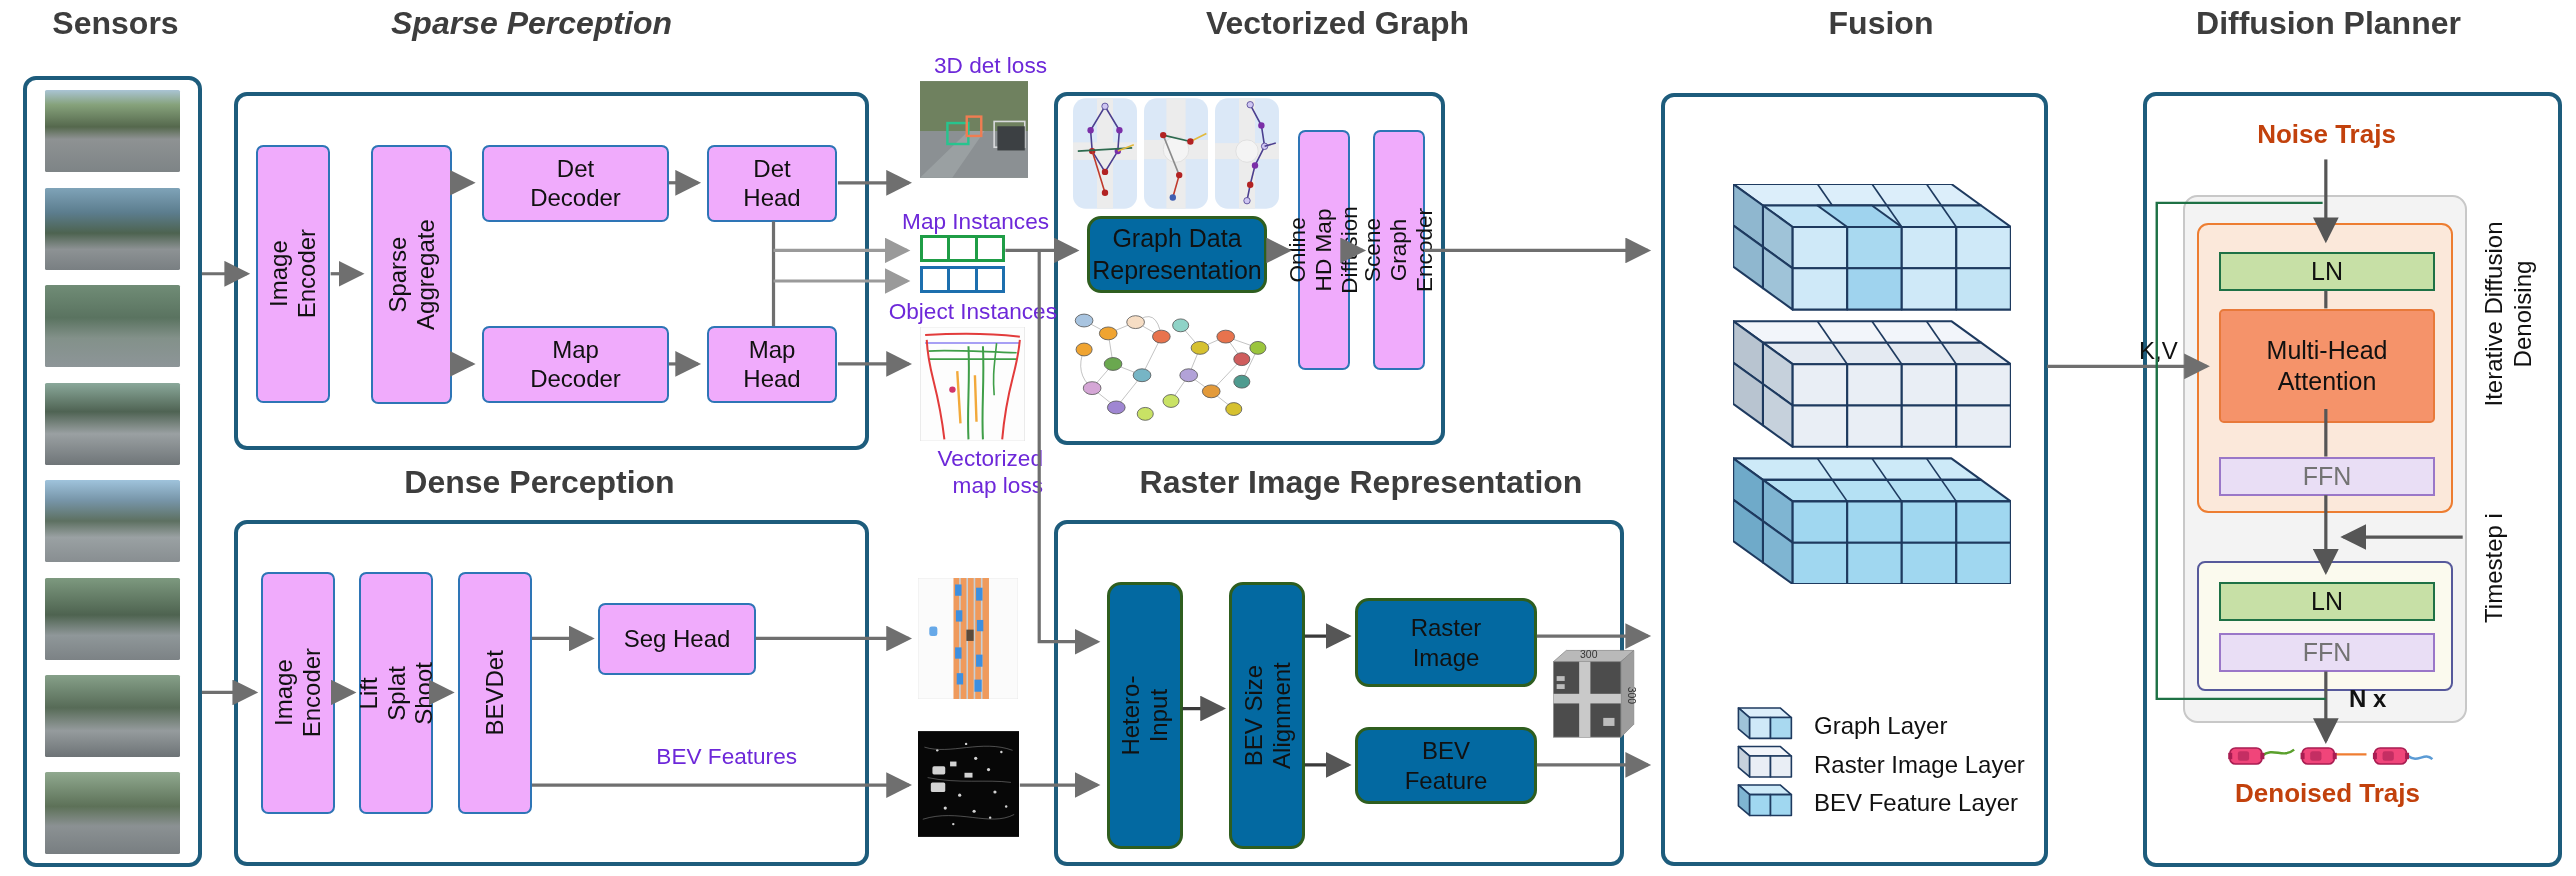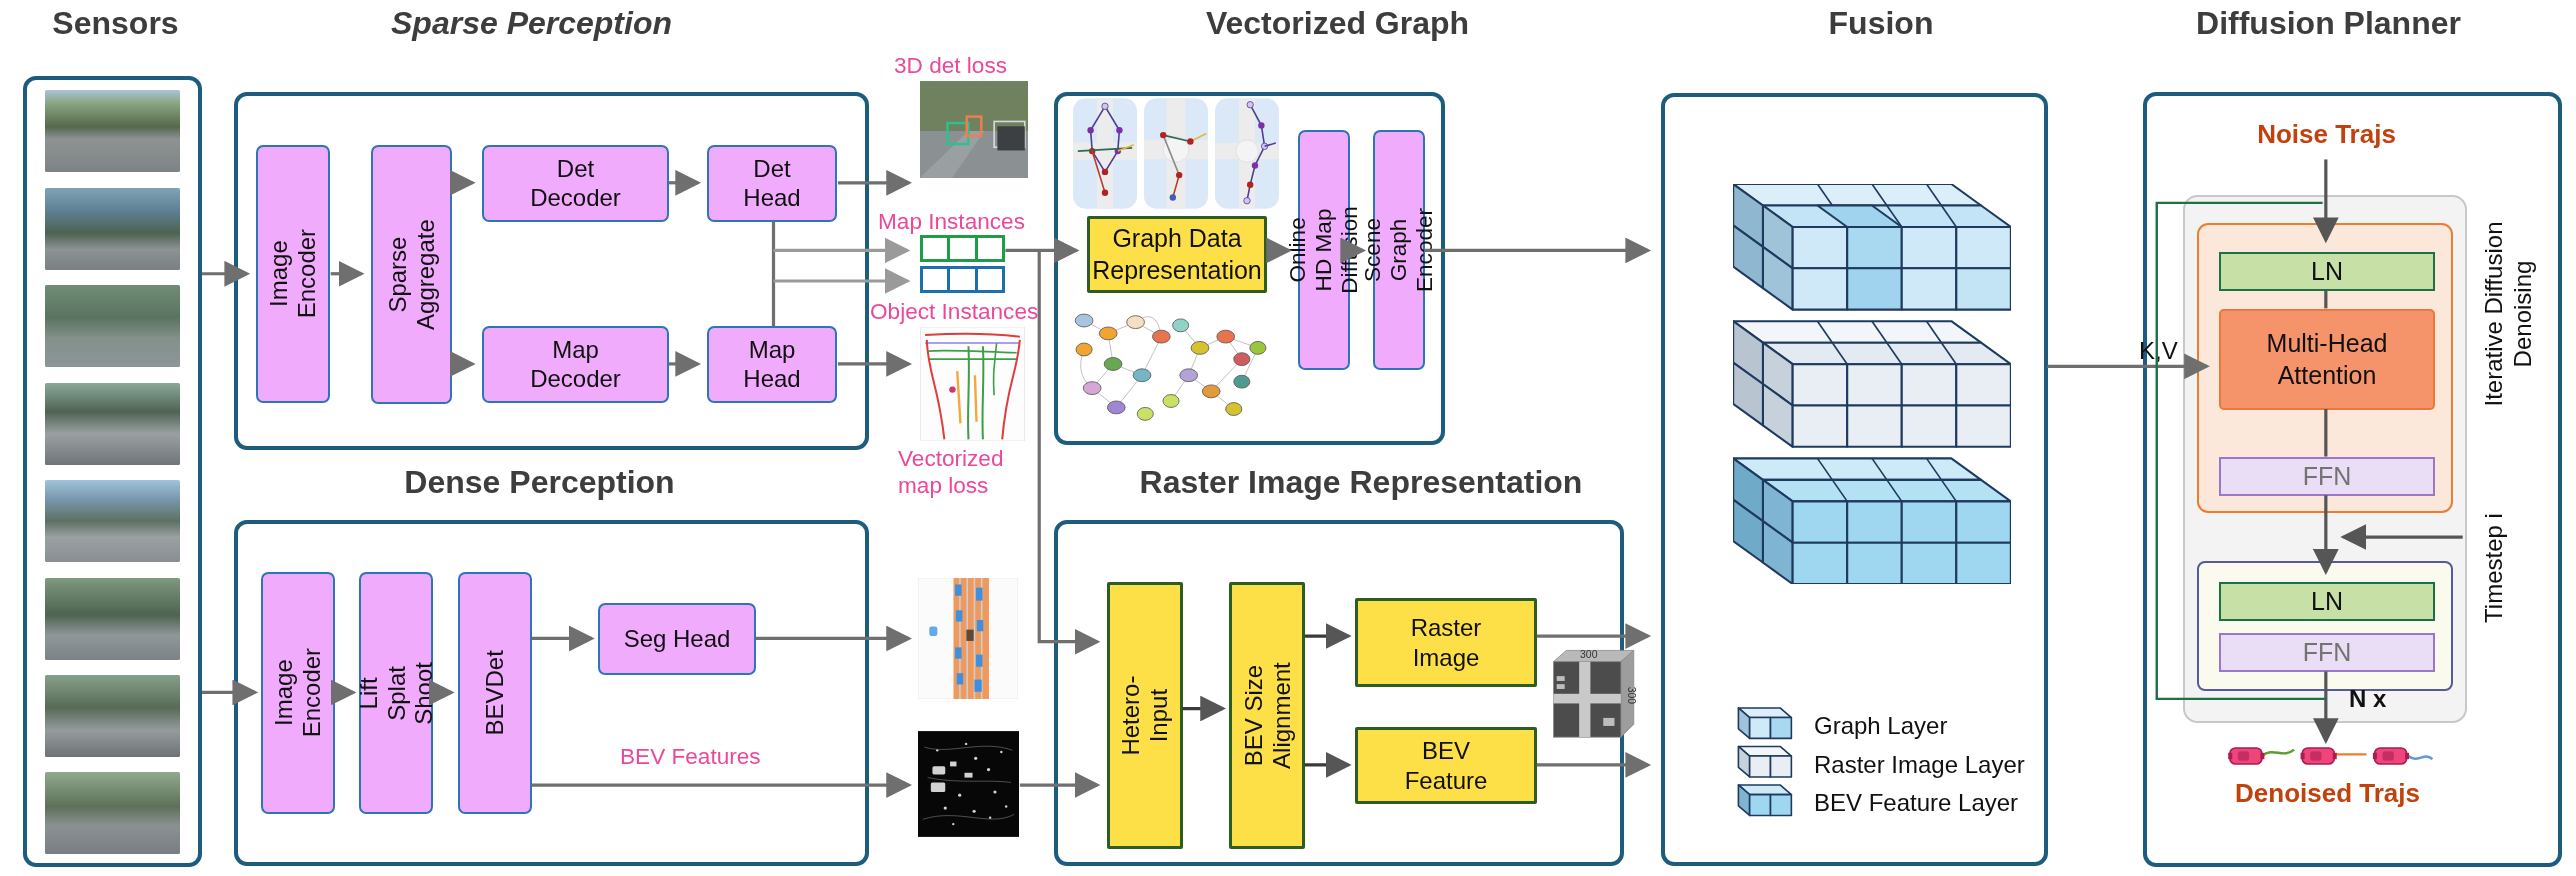--- a/index.html
+++ b/index.html
@@ -9,27 +9,27 @@
   .sec-title{position:absolute;font-weight:700;color:#3d3d3d;font-size:32px;text-align:center;white-space:nowrap;}
 
   
   .sec-box{position:absolute;border:4.8px solid #1d5c7c;border-radius:13px;background:#fff;box-sizing:border-box;}
 
   
   .bbox{position:absolute;background:#f0abfc;border:2.4px solid #2e75b6;border-radius:7.2px;box-sizing:border-box;
         display:flex;align-items:center;justify-content:center;color:#111;font-size:24px;line-height:1.2;
         text-align:center;white-space:pre-line;}
   
-  .gbox{position:absolute;background:#fde047;border:3.2px solid #2e5e1f;border-radius:2px;box-sizing:border-box;
+  .gbox{position:absolute;background:#0369a1;border:3.2px solid #2e5e1f;border-radius:14px;box-sizing:border-box;
         display:flex;align-items:center;justify-content:center;color:#111;font-size:24px;line-height:1.25;
         text-align:center;white-space:pre-line;}
   
   .vlabel{transform:rotate(-90deg);white-space:pre-line;text-align:center;line-height:1.15;font-size:24px;color:#111;}
 
-  .small-label{position:absolute;color:#ec4899;font-size:22.6px;text-align:left;white-space:pre-line;line-height:1.2;}
+  .small-label{position:absolute;color:#6d28d9;font-size:22.6px;text-align:right;white-space:pre-line;line-height:1.2;}
 
   
   .grid3{position:absolute;display:flex;box-sizing:border-box;background:#fff;}
   .grid3 > div{flex:1;box-sizing:border-box;}
   .grid-green{border:3.2px solid #1f9d46;}
   .grid-green > div + div{border-left:3.2px solid #1f9d46;}
   .grid-blue{border:3.2px solid #1d6fae;}
   .grid-blue > div + div{border-left:3.2px solid #1d6fae;}
 
   
@@ -376,21 +376,21 @@
         <rect x="48" y="110" width="26" height="26" fill="#a0d7f0"></rect>
     </g>
   </svg>
   <div class="plain-text" style="left:1814px;top:712px;">Graph Layer</div>
   <div class="plain-text" style="left:1814px;top:751px;">Raster Image Layer</div>
   <div class="plain-text" style="left:1814px;top:789px;">BEV Feature Layer</div>
 
   <div class="gray-container" style="left:2183px;top:195px;width:284px;height:528px;"></div>
   <div class="orange-container" style="left:2197px;top:223px;width:256px;height:290px;"></div>
   <div class="ln-box" style="left:2219px;top:252px;width:216px;height:39px;">LN</div>
-  <div class="mha-box" style="left:2219px;top:309px;width:216px;height:101px;">Multi-Head
+  <div class="mha-box" style="left:2219px;top:309px;width:216px;height:114px;">Multi-Head
 Attention</div>
   <div class="ffn-box" style="left:2219px;top:457px;width:216px;height:39px;">FFN</div>
   <div class="sub2-container" style="left:2197px;top:561px;width:256px;height:130px;"></div>
   <div class="ln-box" style="left:2219px;top:582px;width:216px;height:39px;">LN</div>
   <div class="ffn-box" style="left:2219px;top:633px;width:216px;height:39px;">FFN</div>
 
   <div class="green-text" style="left:2246px;top:119px;width:161px;">Noise Trajs</div>
   <div class="plain-text" style="left:2139px;top:337px;">K,V</div>
   <div class="plain-text" style="left:2349px;top:685px;font-weight:700;">N x</div>
   <div class="vfree" style="left:2383px;top:282px;width:258px;height:64px;">Iterative Diffusion

